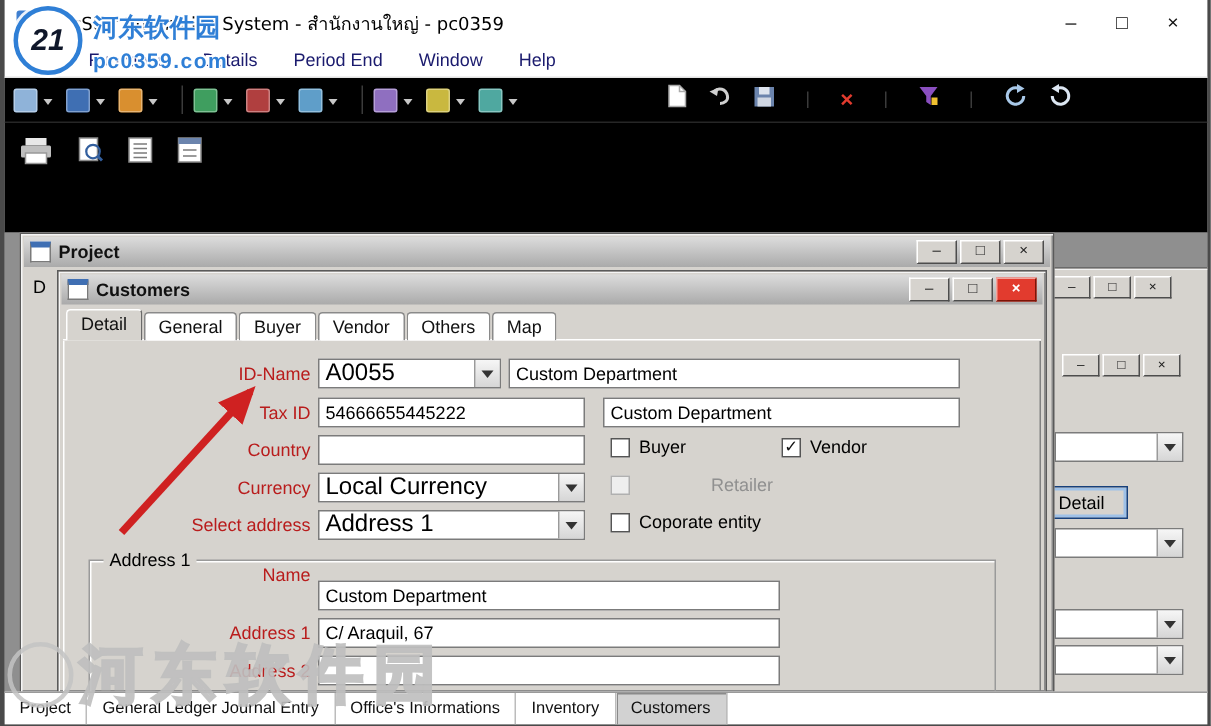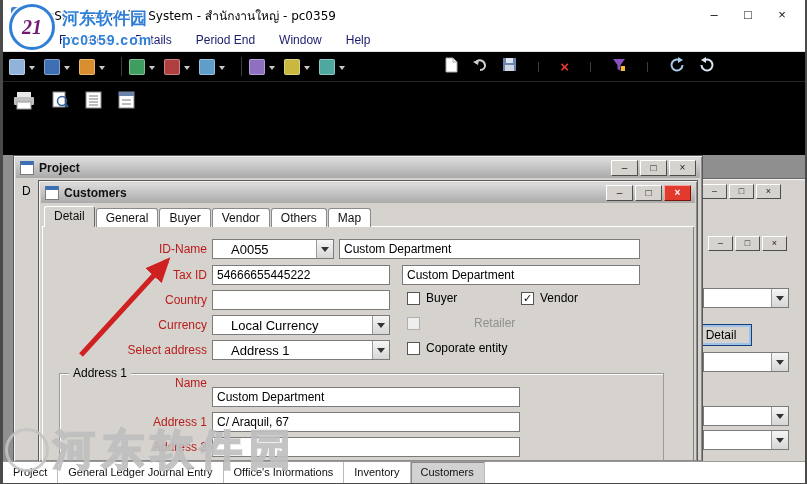--- a/index.html
+++ b/index.html
@@ -47,21 +47,21 @@
   .tabs { position:absolute; left:5px; top:25px; height:21px; display:flex; align-items:flex-end; z-index:2; }
   .tab { height:19px; padding:0 9px; font-size:12px; line-height:19px; color:#111; background:#ffffff;
     border:1px solid #8a8a8a; border-bottom:none; border-radius:3px 3px 0 0; margin-right:1px; }
   .tab.selected { background:#d6d3ce; height:21px; border-color:#ffffff #6a6a6a #d6d3ce #ffffff; }
   .tab-panel { position:absolute; left:3px; right:3px; top:45px; bottom:0; border-top:1px solid #ffffff;
     box-shadow:inset 1px 0 0 #ffffff, inset -1px 0 0 #808080; }
   
   .lbl { position:absolute; left:20px; width:148px; text-align:right; font-size:12px; line-height:20px; color:#b91c1c; }
   .field { position:absolute; height:20px; background:#fff; border:1px solid #7b7b7b; font:12px "Liberation Sans",sans-serif; padding:0 4px; }
   .combo { position:absolute; height:20px; background:#fff; border:1px solid #7b7b7b; display:flex; align-items:center; }
-  .combo-text { flex:1; font-size:13px; padding:0 18px; white-space:nowrap; overflow:hidden; }
+  .combo-text { flex:1; font-size:16px; padding:0 4px; white-space:nowrap; overflow:hidden; }
   .combo-arrow { width:17px; align-self:stretch; background:linear-gradient(#f6f6f6,#d6d6d6); border-left:1px solid #9a9a9a;
     display:flex; align-items:flex-start; justify-content:center; }
   .combo-arrow::after { content:""; border:4px solid transparent; border-top:5px solid #333; margin-top:7px; }
   .cb { position:absolute; width:13px; height:13px; background:#fff; border:1px solid #555; font-size:11px; line-height:11px; text-align:center; color:#111; }
   .cb.disabled { border-color:#b0b0b0; background:#eeeeee; }
   .cb-label { position:absolute; font-size:12px; line-height:15px; color:#000; }
   .cb-label.disabled { color:#909090; }
   .groupbox { position:absolute; border:1px solid #9a9a9a; box-shadow:inset 1px 1px 0 #fff; }
   .gb-legend { position:absolute; top:-8px; left:9px; background:#d6d3ce; padding:0 4px; font-size:12px; color:#000; }
   
@@ -73,23 +73,23 @@
   .detail-btn { position:absolute; width:62px; height:22px; background:#d6d3ce; border:1px solid #16407c;
     box-shadow:inset 0 0 0 2px #9ec1e8; font-size:12px; text-align:center; line-height:20px; color:#000; }
   
   .bottombar { position:absolute; left:0; right:0; bottom:0; height:22px; background:#fff; border-top:1px solid #9a9a9a; display:flex; }
   .btab { padding:0 10px; font-size:11px; line-height:21px; color:#111; border-right:1px solid #bcbcbc; white-space:nowrap; }
   .btab.selected { background:#d2d2d2; box-shadow:inset 1px 1px 0 #8a8a8a; }
   
   .annotation-arrow { position:absolute; z-index:30; overflow:visible; }
   
   .wm-top { position:absolute; left:6px; top:4px; z-index:60; display:flex; gap:7px; pointer-events:none; }
-  .wm-logo { width:46px; height:46px; border-radius:50%; border:3px solid #2f7fd6; background:#fff; color:#701a75;
+  .wm-logo { width:46px; height:46px; border-radius:50%; border:3px solid #2f7fd6; background:#fff; color:#0f172a;
     font-weight:bold; font-style:italic; font-size:20px; display:flex; align-items:center; justify-content:center;
-    box-shadow:0 0 0 2px rgba(255,255,255,.9);font-family:Liberation Serif, serif; }
+    box-shadow:0 0 0 2px rgba(255,255,255,.9); }
   .wm-texts { display:flex; flex-direction:column; justify-content:center; gap:2px; }
   .wm-name { font-size:17px; font-weight:bold; color:#2f7fd6;
     text-shadow:-1px -1px 0 #fff,1px -1px 0 #fff,-1px 1px 0 #fff,1px 1px 0 #fff; }
   .wm-url { font-size:14px; font-weight:bold; color:#2f7fd6; letter-spacing:1px;
     text-shadow:-1px -1px 0 #fff,1px -1px 0 #fff,-1px 1px 0 #fff,1px 1px 0 #fff; }
   .wm-bottom { position:absolute; left:2px; top:428px; z-index:55; display:flex; align-items:center; gap:4px; pointer-events:none; }
   .wm-logo2 { width:44px; height:44px; border-radius:50%; border:3px solid rgba(195,195,195,.85); }
   .wm-big { font-size:42px; font-weight:bold; letter-spacing:7px; color:rgba(255,255,255,.12);
     -webkit-text-stroke:2px rgba(190,190,190,.9); line-height:44px; }
 </style>

